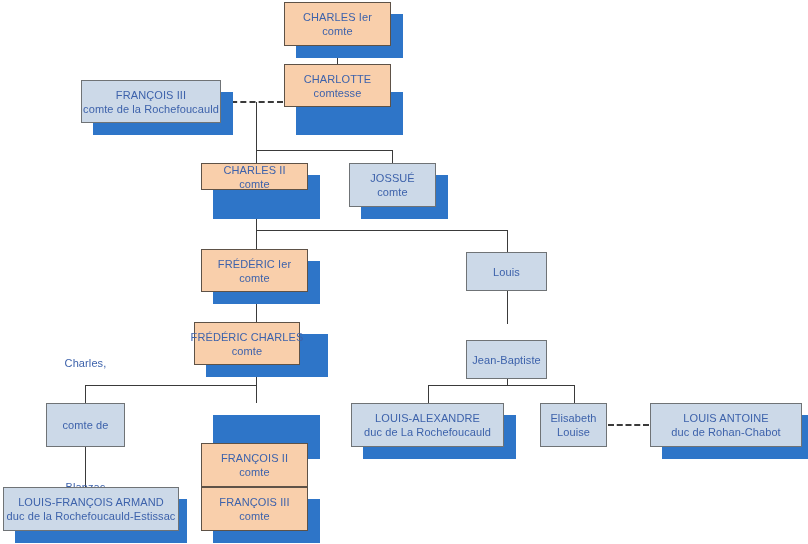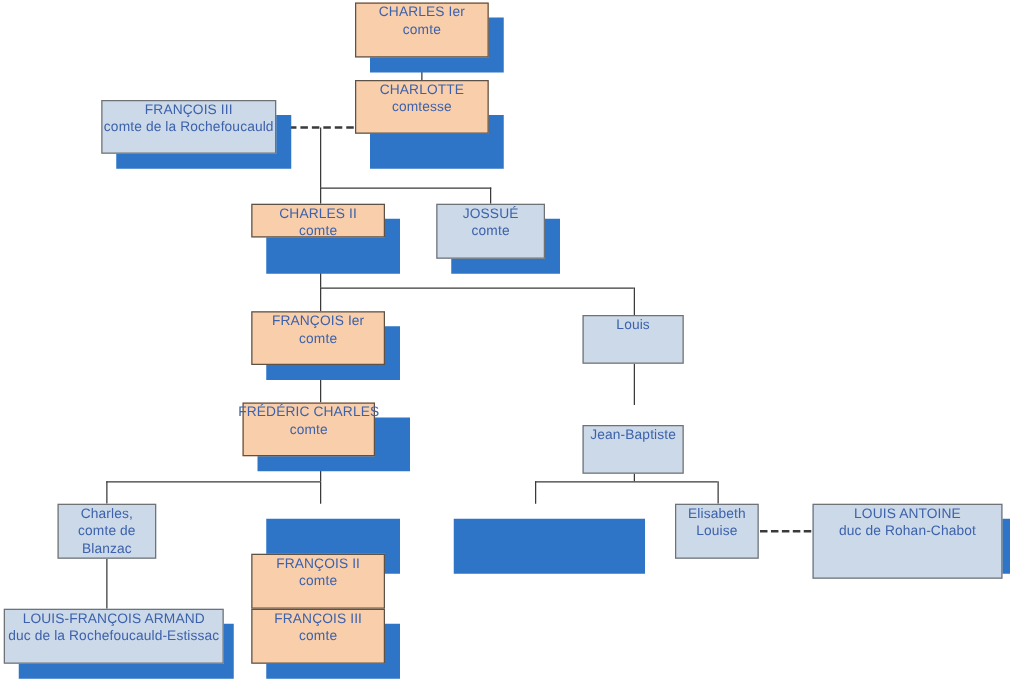--- a/index.html
+++ b/index.html
@@ -36,20 +36,21 @@
     background: #2e75c8;
     z-index: 1;
   }
   .node {
     position: absolute;
     box-sizing: border-box;
     border: 1px solid #6b6b6b;
     display: flex;
     flex-direction: column;
     align-items: center;
+    justify-content: center;
     text-align: center;
     color: #3d62ab;
     font-size: 11px;
     line-height: 14px;
     letter-spacing: 0.1px;
     z-index: 3;
     padding: 0 3px;
   }
   .node.peach {
     background: #f9cfab;
@@ -114,47 +115,51 @@
     </div>
     <div class="node peach" style="left: 201px; top: 163px; width: 107px; height: 27px;">
       <span class="ln">CHARLES II</span>
       <span class="ln">comte</span>
     </div>
     <div class="node blue" style="left: 349px; top: 163px; width: 87px; height: 44px;">
       <span class="ln">JOSSUÉ</span>
       <span class="ln">comte</span>
     </div>
     <div class="node peach" style="left: 201px; top: 249px; width: 107px; height: 43px;">
-      <span class="ln">FRANÇOIS Ier</span>
+      <span class="ln">FRÉDÉRIC Ier</span>
       <span class="ln">comte</span>
     </div>
     <div class="node blue" style="left: 466px; top: 252px; width: 81px; height: 39px;">
       <span class="ln">Louis</span>
     </div>
     <div class="node peach" style="left: 194px; top: 322px; width: 106px; height: 43px;">
       <span class="ln">FRÉDÉRIC CHARLES</span>
       <span class="ln">comte</span>
     </div>
     <div class="node blue" style="left: 466px; top: 324px; width: 81px; height: 39px; margin-top: 16px;">
       <span class="ln">Jean-Baptiste</span>
     </div>
-    <div class="node blue" style="left: 46px; top: 403px; width: 79px; height: 44px;">
+    <div class="node blue" style="left: 46px; top: 403px; width: 79px; height: 44px; gap: 48px;">
       <span class="ln">Charles,</span>
       <span class="ln">comte de</span>
       <span class="ln">Blanzac</span>
     </div>
     <div class="node peach" style="left: 201px; top: 403px; width: 107px; height: 44px; margin-top: 40px;">
       <span class="ln">FRANÇOIS II</span>
       <span class="ln">comte</span>
     </div>
+    <div class="node blue" style="left: 351px; top: 403px; width: 153px; height: 44px;">
+      <span class="ln">LOUIS-ALEXANDRE</span>
+      <span class="ln">duc de La Rochefoucauld</span>
+    </div>
     <div class="node blue" style="left: 540px; top: 403px; width: 67px; height: 44px;">
       <span class="ln">Elisabeth</span>
       <span class="ln">Louise</span>
     </div>
-    <div class="node blue" style="left: 650px; top: 403px; width: 152px; height: 60px;">
+    <div class="node blue" style="left: 650px; top: 403px; width: 152px; height: 44px;">
       <span class="ln">LOUIS ANTOINE</span>
       <span class="ln">duc de Rohan-Chabot</span>
     </div>
     <div class="node blue" style="left: 3px; top: 487px; width: 176px; height: 44px;">
       <span class="ln">LOUIS-FRANÇOIS ARMAND</span>
       <span class="ln">duc de la Rochefoucauld-Estissac</span>
     </div>
     <div class="node peach" style="left: 201px; top: 487px; width: 107px; height: 44px;">
       <span class="ln">FRANÇOIS III</span>
       <span class="ln">comte</span>

